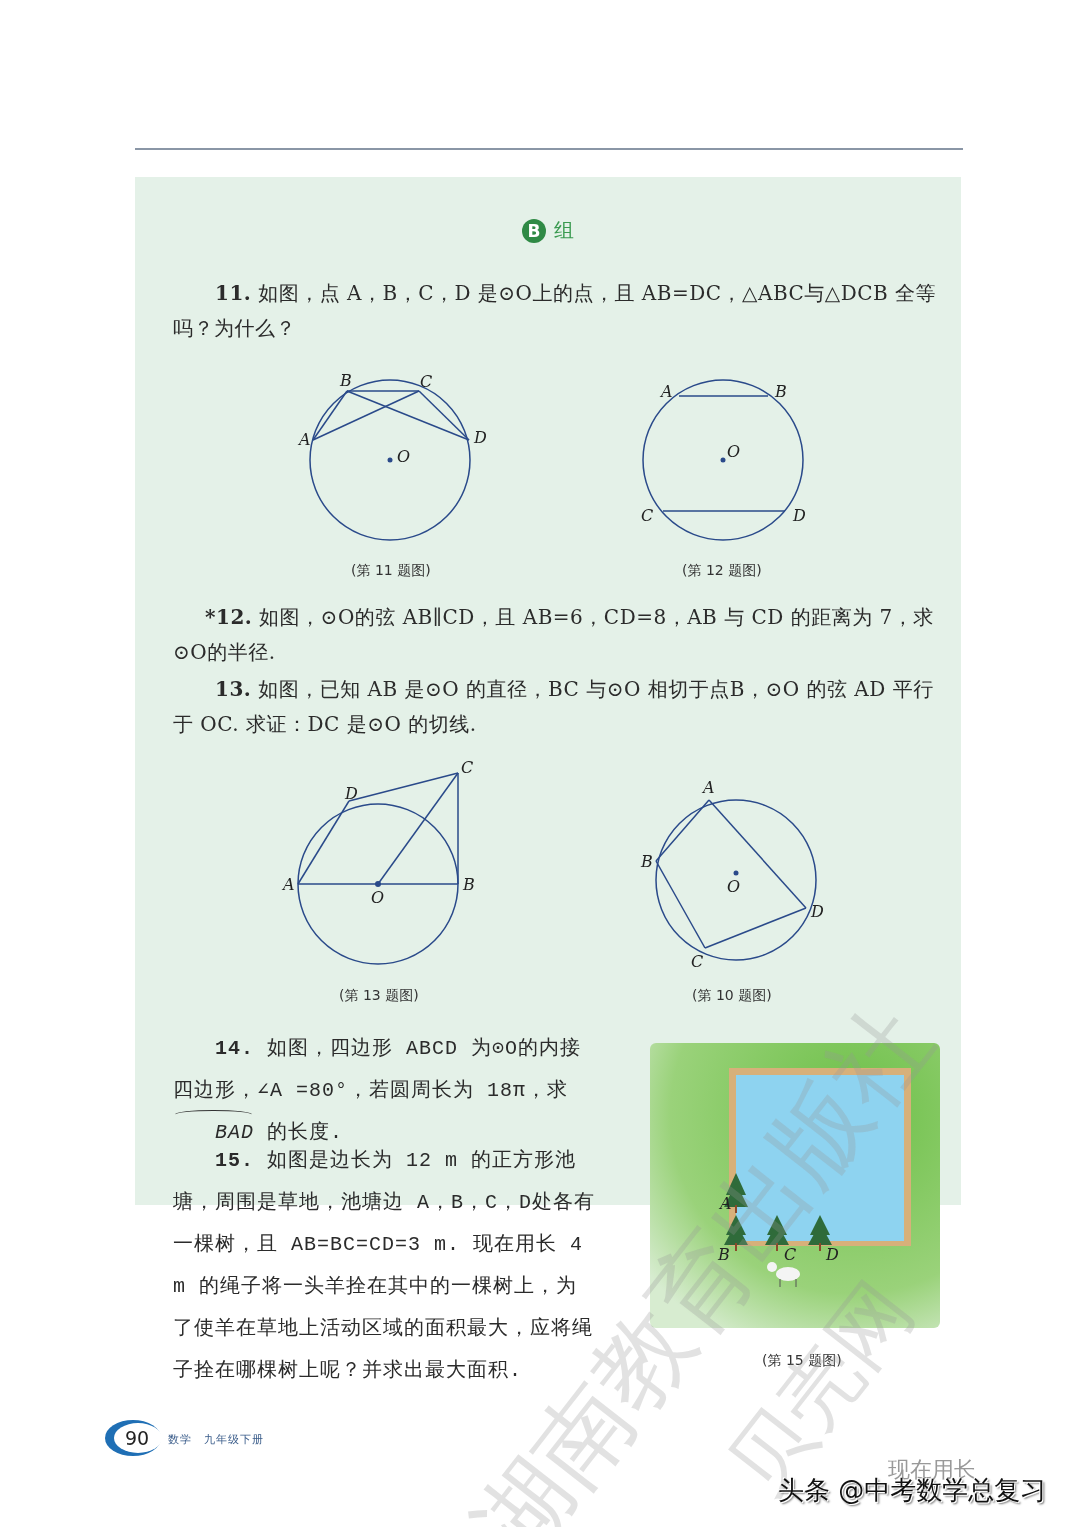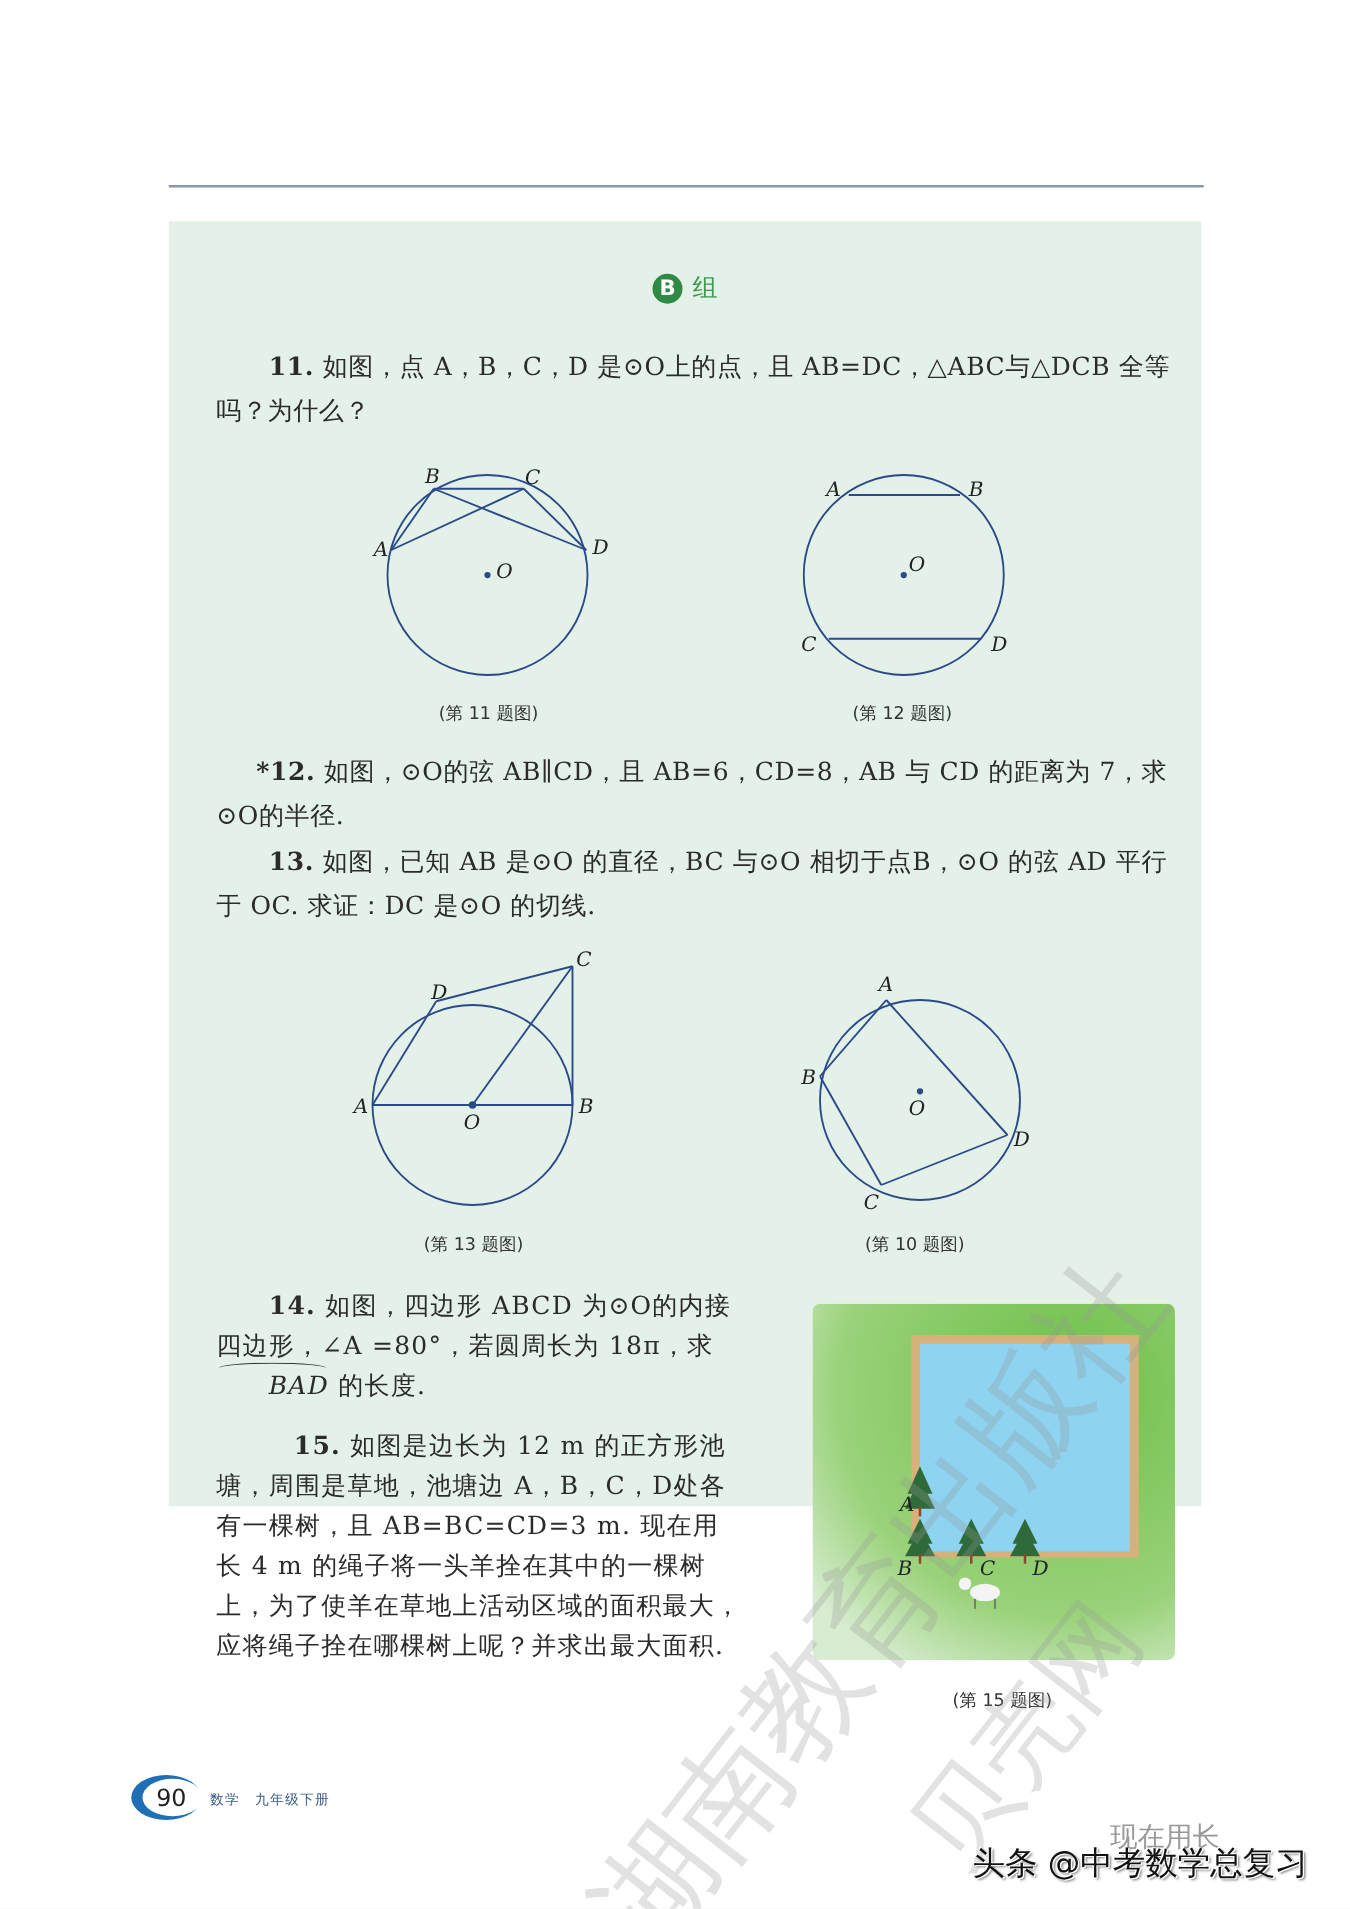--- a/index.html
+++ b/index.html
@@ -11,21 +11,21 @@
               font-family:"DejaVu Sans","Liberation Sans",sans-serif;}
   .group-badge{display:inline-block;width:24px;height:24px;border-radius:50%;background:#2f8a45;color:#fff;
                font-size:17px;font-weight:bold;line-height:24px;text-align:center;margin-right:8px;vertical-align:middle;}
   .group-label{vertical-align:middle;}
   .q{position:absolute;left:38px;width:770px;font-size:20px;line-height:35px;letter-spacing:0.5px;}
   .q .num{font-weight:bold;}
   .indent{text-indent:42px;}
   .fig{position:absolute;}
   .cap{position:absolute;font-size:14px;font-family:"DejaVu Sans","Liberation Sans",sans-serif;color:#333;white-space:nowrap;}
   svg text{font-family:"DejaVu Serif","Liberation Serif",serif;font-style:italic;font-size:16px;fill:#222;}
-  .narrow{position:absolute;left:38px;width:422px;font-size:20px;line-height:32px;letter-spacing:1px;}
+  .narrow{position:absolute;left:38px;width:422px;font-size:20px;line-height:42px;letter-spacing:1px;font-family:Liberation Mono, monospace;}
   .arc{position:relative;display:inline-block;}
   .arc::before{content:"";position:absolute;left:2px;right:2px;top:-2px;height:8px;border-top:1.5px solid #333;border-radius:50% 50% 0 0;}
   .footer-badge{position:absolute;left:103px;top:1418px;width:58px;height:40px;}
   .footer-text{position:absolute;left:168px;top:1432px;font-size:11px;color:#3a5c8a;letter-spacing:1px;}
   .watermark{position:absolute;color:rgba(150,150,150,0.28);font-family:"DejaVu Sans","Liberation Sans",sans-serif;
              font-size:96px;white-space:nowrap;transform-origin:left top;pointer-events:none;}
   .tt{position:absolute;left:778px;top:1473px;font-size:26px;color:#111;
       font-family:"DejaVu Sans","Liberation Sans",sans-serif;text-shadow:1px 1px 0 #fff,-1px -1px 0 #fff,2px 2px 2px #777;}
   .wx{position:absolute;left:888px;top:1455px;font-size:22px;color:#999;font-family:"DejaVu Sans","Liberation Sans",sans-serif;}
 </style>
@@ -110,21 +110,21 @@
     <text x="176" y="140">D</text>
     <text x="92" y="115">O</text>
   </svg>
   <div class="cap" style="left:557px;top:810px;">(第 10 题图)</div>
 
   <div class="narrow indent" style="top:851px;">
     <span class="num" style="font-weight:bold;">14.</span><span> 如图，四边形 ABCD 为⊙O的内接四边形，∠A =80°，若圆周长为 18π，求</span><span class="arc" style="font-style:italic;">BAD</span><span> 的长度.</span>
   </div>
 
   <div class="narrow indent" style="top:963px;">
-    <span class="num" style="font-weight:bold;margin-left:20px;">15.</span><span> 如图是边长为 12 m 的正方形池塘，周围是草地，池塘边 A，B，C，D处各有一棵树，且 AB=BC=CD=3 m. 现在用长 4 m 的绳子将一头羊拴在其中的一棵树上，为了使羊在草地上活动区域的面积最大，应将绳子拴在哪棵树上呢？并求出最大面积.</span>
+    <span class="num" style="font-weight:bold;">15.</span><span> 如图是边长为 12 m 的正方形池塘，周围是草地，池塘边 A，B，C，D处各有一棵树，且 AB=BC=CD=3 m. 现在用长 4 m 的绳子将一头羊拴在其中的一棵树上，为了使羊在草地上活动区域的面积最大，应将绳子拴在哪棵树上呢？并求出最大面积.</span>
   </div>
 
   <svg class="fig" style="left:515px;top:866px;" width="290" height="295">
     <defs>
       <radialGradient id="g" cx="0.7" cy="0.25" r="0.9">
         <stop offset="0" stop-color="#6cbf47"></stop>
         <stop offset="0.7" stop-color="#9ad27a"></stop>
         <stop offset="1" stop-color="#d7ecd0"></stop>
       </radialGradient>
     </defs>

